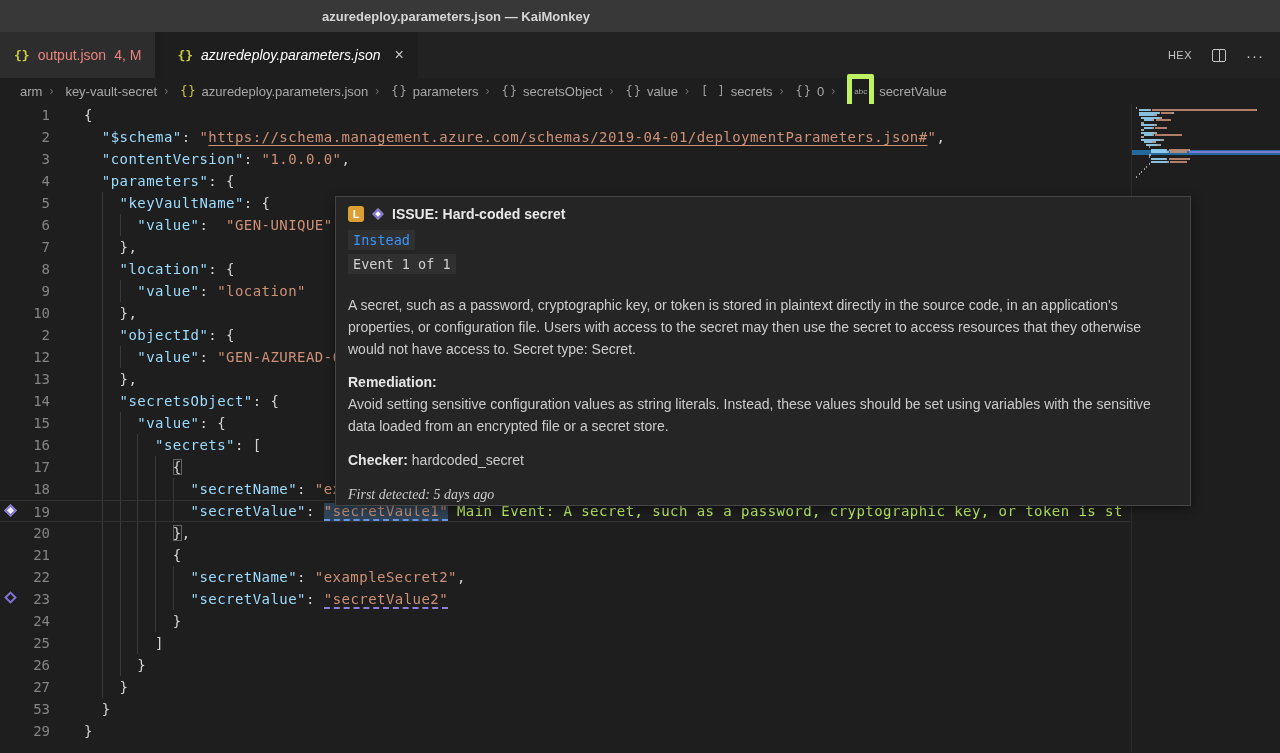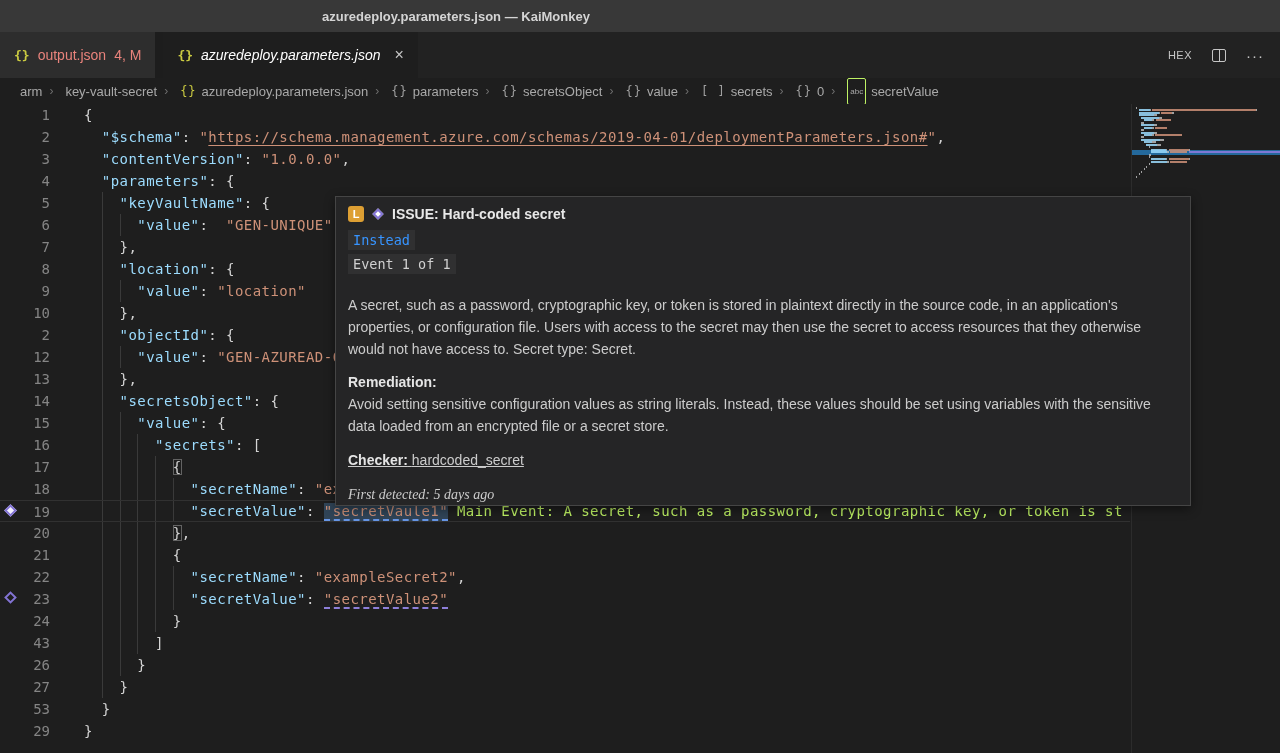--- a/index.html
+++ b/index.html
@@ -27,21 +27,21 @@
   .split-icon::after { content:""; position:absolute; left:50%; top:0; bottom:0; width:1.4px; background:#c5c5c5; }
   .more-btn { color:#c5c5c5; font-size:15px; letter-spacing:1px; }
 
   
   .breadcrumbs { height:26px; background:#1e1e1e; display:flex; align-items:center; padding-left:20px;
                  font-size:13px; color:#a9a9a9; white-space:nowrap; }
   .crumb { display:flex; align-items:center; gap:5px; cursor:pointer; }
   .crumb .sep { color:#6e6e6e; margin:0 7px; font-size:12px; }
   .ic-braces { font-family:"DejaVu Sans Mono",monospace; font-size:12px; color:#a0a0a0; letter-spacing:1px; }
   .ic-braces.yellow { color:#cbcb41; }
-  .ic-abc { display:inline-block; border:1px solid #bef264; border-radius:2px; color:#a9a9a9;
+  .ic-abc { display:inline-block; border:5px solid #bef264; border-radius:2px; color:#a9a9a9;
             font-size:8px; line-height:9px; padding:8px 2px; letter-spacing:0; }
 
   
   .editor { position:relative; height:649px; background:#1e1e1e; overflow:hidden; }
   .codearea { position:absolute; left:0; top:0; width:1130px; height:100%; overflow:hidden; }
   .line { position:relative; height:22px; width:1130px; }
   .line.cur { border-top:1px solid #313131; border-bottom:1px solid #313131; }
   .ln { position:absolute; left:0; top:0; width:50px; text-align:right; color:#858585;
         font-family:"DejaVu Sans Mono",monospace; font-size:14px; line-height:22px; }
   .ct { position:absolute; left:84px; top:0; white-space:pre; font-family:"DejaVu Sans Mono",monospace;
@@ -76,21 +76,21 @@
              font-size:11px; font-weight:bold; display:flex; align-items:center; justify-content:center; }
   .tt-dia { width:8px; height:8px; transform:rotate(45deg); border:2.5px solid #8273d3; background:#ffffff;
             margin:0 3px; }
   .tt-title { font-weight:bold; color:#e8e8e8; font-size:14px; }
   .tt-badge { display:inline-block; font-family:"DejaVu Sans Mono",monospace; font-size:13.5px;
               background:#303031; padding:2px 5px; margin-bottom:4px; color:#d0d0d0; }
   .tt-badge.link { color:#3794ff; cursor:pointer; }
   .tt-desc { margin-top:16px; line-height:22px; }
   .tt-sec-label { margin-top:11px; font-weight:bold; color:#e5e5e5; line-height:22px; }
   .tt-rem { line-height:22px; }
-  .tt-checker { margin-top:12px; line-height:22px;text-decoration:underline; }
+  .tt-checker { margin-top:12px; line-height:22px; }
   .tt-checker b { color:#e5e5e5; }
   .tt-meta { margin-top:13px; font-style:italic; line-height:22px;font-family:Liberation Serif, serif; }
 </style>
 </head>
 <body>
 
 <div class="app">
 
   <div class="titlebar">
     <span class="title">azuredeploy.parameters.json — KaiMonkey</span>
@@ -312,21 +312,21 @@
           <div class="guide" style="left: 119.52px;"></div>
           <div class="guide" style="left: 137.28px;"></div>
           <div class="guide" style="left: 155.04px;"></div>
           <span class="ln">24</span>
           <span class="ct"><span class="tk-p">          }</span></span>
         </div>
         <div class="line">
           <div class="guide" style="left: 101.76px;"></div>
           <div class="guide" style="left: 119.52px;"></div>
           <div class="guide" style="left: 137.28px;"></div>
-          <span class="ln">43</span>
+          <span class="ln">25</span>
           <span class="ct"><span class="tk-p">        ]</span></span>
         </div>
         <div class="line">
           <div class="guide" style="left: 101.76px;"></div>
           <div class="guide" style="left: 119.52px;"></div>
           <span class="ln">26</span>
           <span class="ct"><span class="tk-p">      }</span></span>
         </div>
         <div class="line">
           <div class="guide" style="left: 101.76px;"></div>

